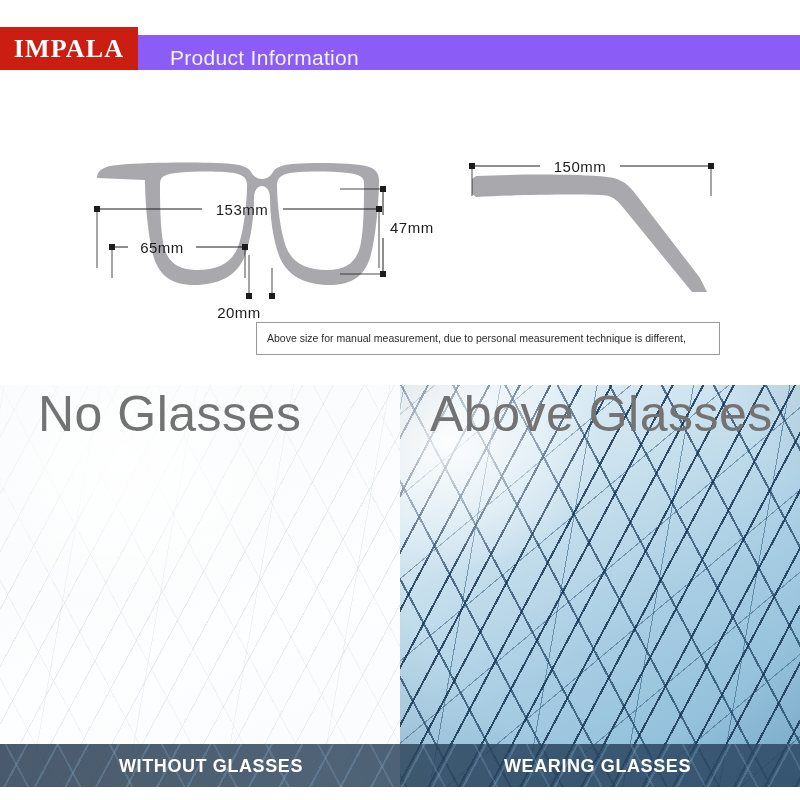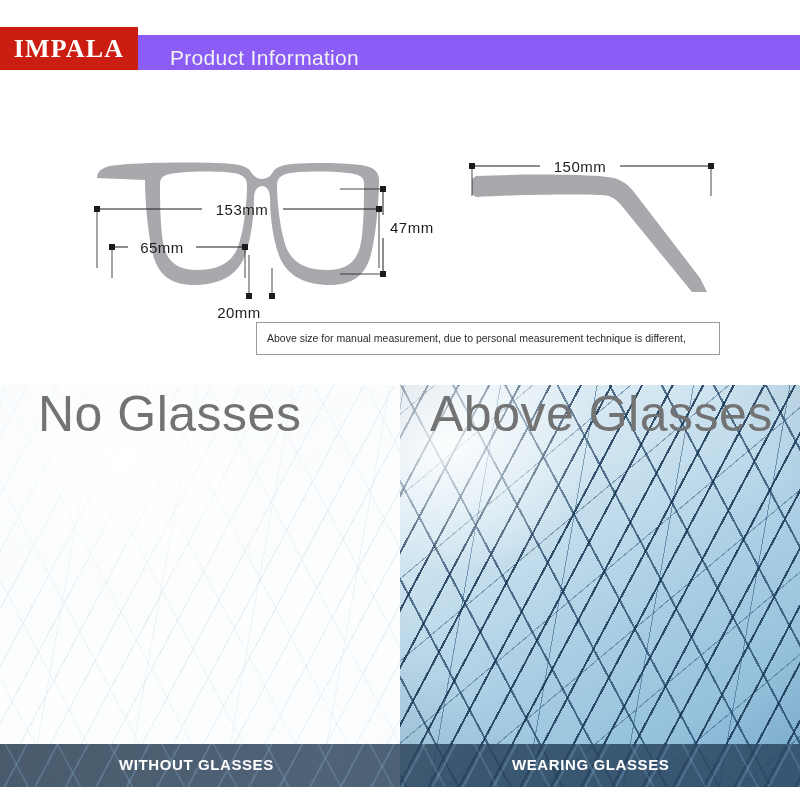--- a/index.html
+++ b/index.html
@@ -172,27 +172,27 @@
       rgba(0,0,0,0) 2px,rgba(0,0,0,0) 27px);
   }
   .caption-lines.b{
     background:repeating-linear-gradient(62deg,
       rgba(140,180,210,0.22) 0px,rgba(140,180,210,0.22) 2px,
       rgba(0,0,0,0) 2px,rgba(0,0,0,0) 46px);
   }
   .caption-label{
     position:absolute;top:12px;
     color:#ffffff;
-    font-size:15px;
+    font-size:18px;
     font-weight:bold;
     letter-spacing:0.6px;
     white-space:nowrap;
   }
   .caption-label.left{left:119px;}
-  .caption-label.right{left:504px;padding-left:8px;}
+  .caption-label.right{left:504px;}
 
   .bottom-white{
     position:absolute;left:0;top:402px;width:800px;height:13px;background:#ffffff;
   }
 
   .dim-text{
     font-family:"Liberation Sans",sans-serif;
     font-size:15px;
     fill:#1c1c1c;
     letter-spacing:0.5px;

